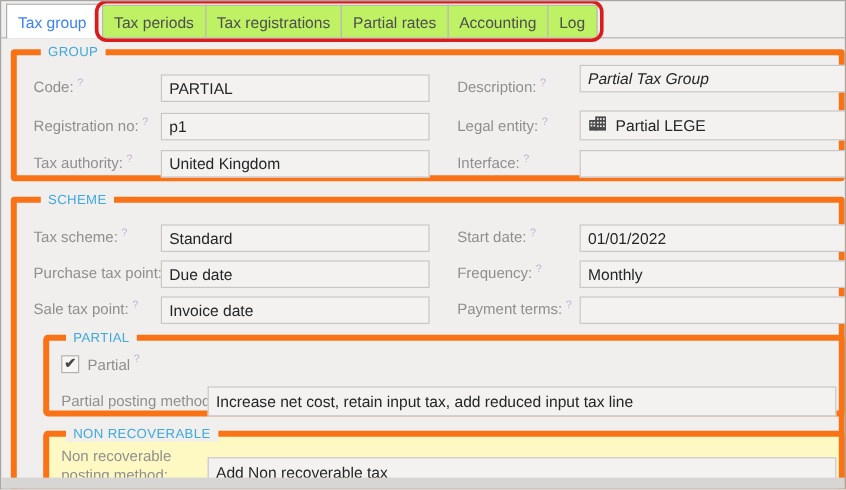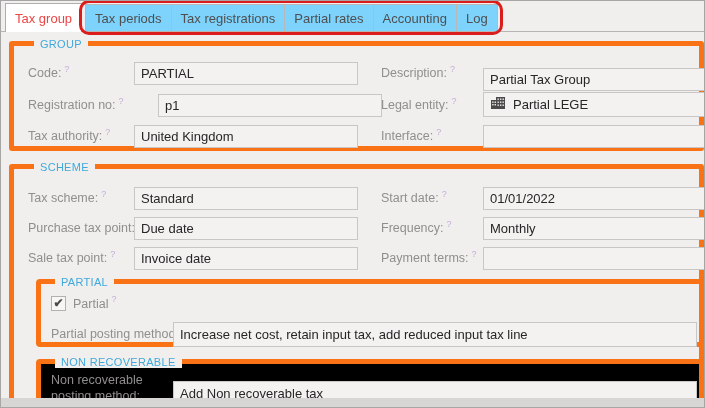--- a/index.html
+++ b/index.html
@@ -1,22 +1,22 @@
 <!DOCTYPE html>
 <html><head>
 <meta charset="utf-8">
 <style>
   html,body{margin:0;padding:0;background:#e8e6e4;font-family:"Liberation Sans",sans-serif;}
   .window{position:relative;width:705px;height:408px;background:#f0efed;border:1px solid #a8a6a4;box-sizing:border-box;overflow:hidden;}
 
   
   .tabbar{position:absolute;top:0;left:0;right:0;height:31px;border-bottom:1px solid #b7b5b3;display:flex;align-items:flex-end;padding-left:4px;box-sizing:border-box;}
-  .tab{height:26px;display:flex;align-items:center;padding:0 9px;background:#7dd3fc;border:1px solid #bab8b6;border-bottom:none;font-size:13px;color:#4f4f4f;white-space:nowrap;cursor:default;}
+  .tab{height:26px;display:flex;align-items:center;padding:0 9px;background:#bef264;border:1px solid #bab8b6;border-bottom:none;font-size:13px;color:#4f4f4f;white-space:nowrap;cursor:default;}
   .tab + .tab{margin-left:-1px;}
-  .tab.active{background:#ffffff;color:#ef4444;height:28px;margin-bottom:-1px;z-index:2;position:relative;border-color:#b0aeac;margin-right:3px;}
+  .tab.active{background:#ffffff;color:#3b82f6;height:28px;margin-bottom:-1px;z-index:2;position:relative;border-color:#b0aeac;margin-right:3px;}
   .tab-group{position:relative;display:flex;}
   .tab-annotation{position:absolute;top:-4px;left:-6px;right:-5px;bottom:-4px;border:3px solid #da1c1c;border-radius:10px;pointer-events:none;z-index:5;}
 
   
   .gbox{position:absolute;border:5px solid #f97316;border-radius:3px;box-sizing:border-box;}
   .gbox .caption{position:absolute;top:-8px;left:20px;background:#f0efed;padding:0 6px;font-size:11px;color:#3fa9dc;letter-spacing:.3px;white-space:nowrap;}
   .gbox.nested{border-radius:4px;}
   .gbox.nested .caption{left:14px;}
 
   
@@ -57,26 +57,26 @@
   </div>
 
   <div class="gbox" style="left:8px;top:40px;width:695px;height:110px;">
     <span class="caption">GROUP</span>
 
     <span class="lbl c1l" style="top:16px;"><span>Code:</span><sup class="help">?</sup></span>
     <div class="fld c1f" style="top:16px;">
         <span>PARTIAL</span>
       </div>
     <span class="lbl c2l" style="top:16px;"><span>Description:</span><sup class="help">?</sup></span>
-    <div class="fld c2f" style="top:22px;">
+    <div class="fld c2f" style="top:8px;font-style:italic;">
         <span>Partial Tax Group</span>
       </div>
 
     <span class="lbl c1l" style="top:48px;"><span>Registration no:</span><sup class="help">?</sup></span>
-    <div class="fld c1f" style="top:48px;margin-left:24px;">
+    <div class="fld c1f" style="top:48px;">
         <span>p1</span>
       </div>
     <span class="lbl c2l" style="top:48px;"><span>Legal entity:</span><sup class="help">?</sup></span>
     <div class="fld c2f" style="top:46px;height:25px;">
       <span class="bldg">
         <svg width="16" height="14" viewBox="0 0 16 14">
           <rect x="1" y="5" width="6" height="9" fill="#4b4b4b"></rect>
           <rect x="6" y="2" width="9" height="12" fill="#4b4b4b"></rect>
           <rect x="2.2" y="6.5" width="1.4" height="1.4" fill="#f3f2f1"></rect>
             <rect x="4.6" y="6.5" width="1.4" height="1.4" fill="#f3f2f1"></rect>
@@ -141,21 +141,21 @@
       <div class="chkrow" style="left:10px;top:12px;">
         <div class="chk">✔</div>
         <span class="chklbl"><span>Partial</span><sup class="help">?</sup></span>
       </div>
       <span class="lbl" style="left:10px;top:38px;line-height:25px;">Partial posting method:</span>
       <div class="fld" style="left:132px;top:38px;width:524px;height:25px;">
           <span>Increase net cost, retain input tax, add reduced input tax line</span>
         </div>
     </div>
 
-    <div class="gbox nested" style="left:22px;top:190px;width:668px;height:45px;background:#000000;">
+    <div class="gbox nested" style="left:22px;top:190px;width:668px;height:45px;background:#fef9c3;">
       <span class="caption">NON RECOVERABLE</span>
       <span class="lbl" style="left:10px;top:8px;line-height:16px;width:112px;white-space:normal;">Non recoverable posting method:</span>
       <div class="fld" style="left:132px;top:17px;width:524px;height:25px;">
           <span>Add Non recoverable tax</span>
         </div>
     </div>
   </div>
 
   <div class="bottom-band"></div>
 </div>

